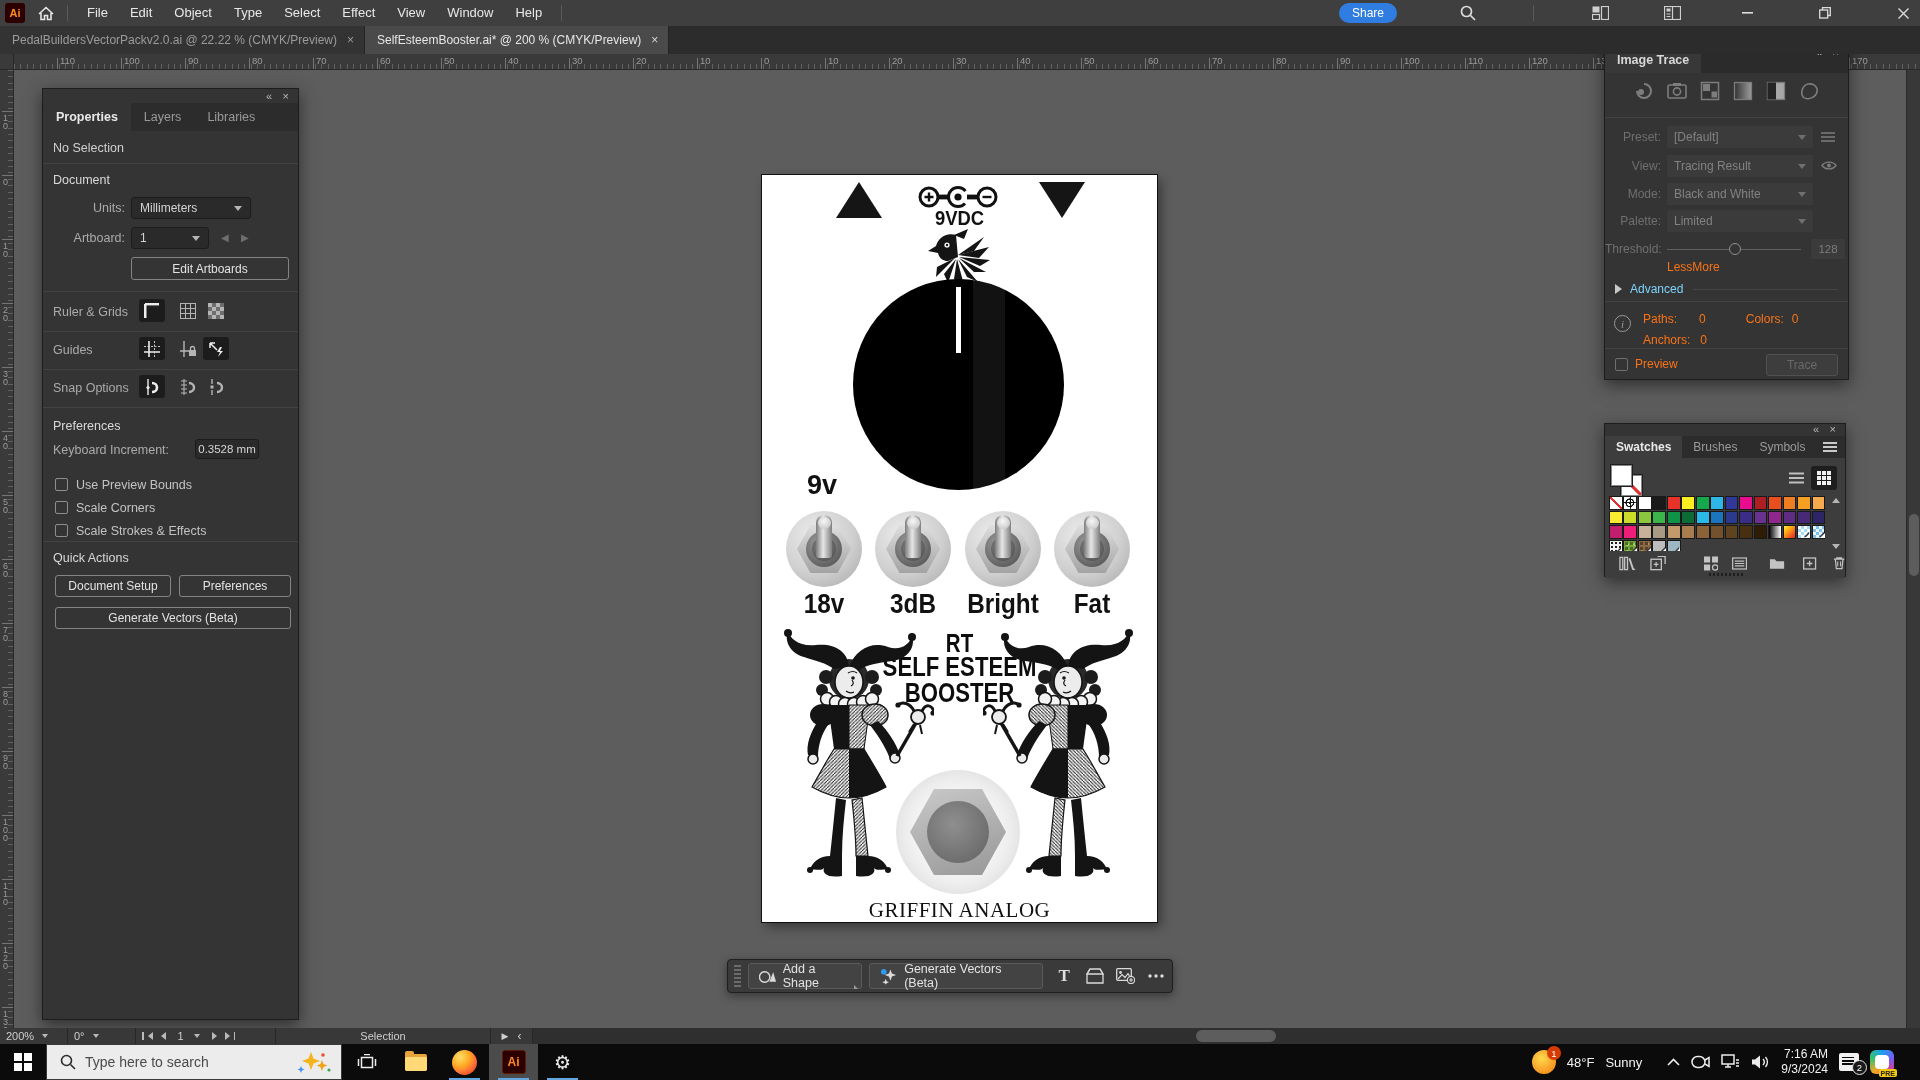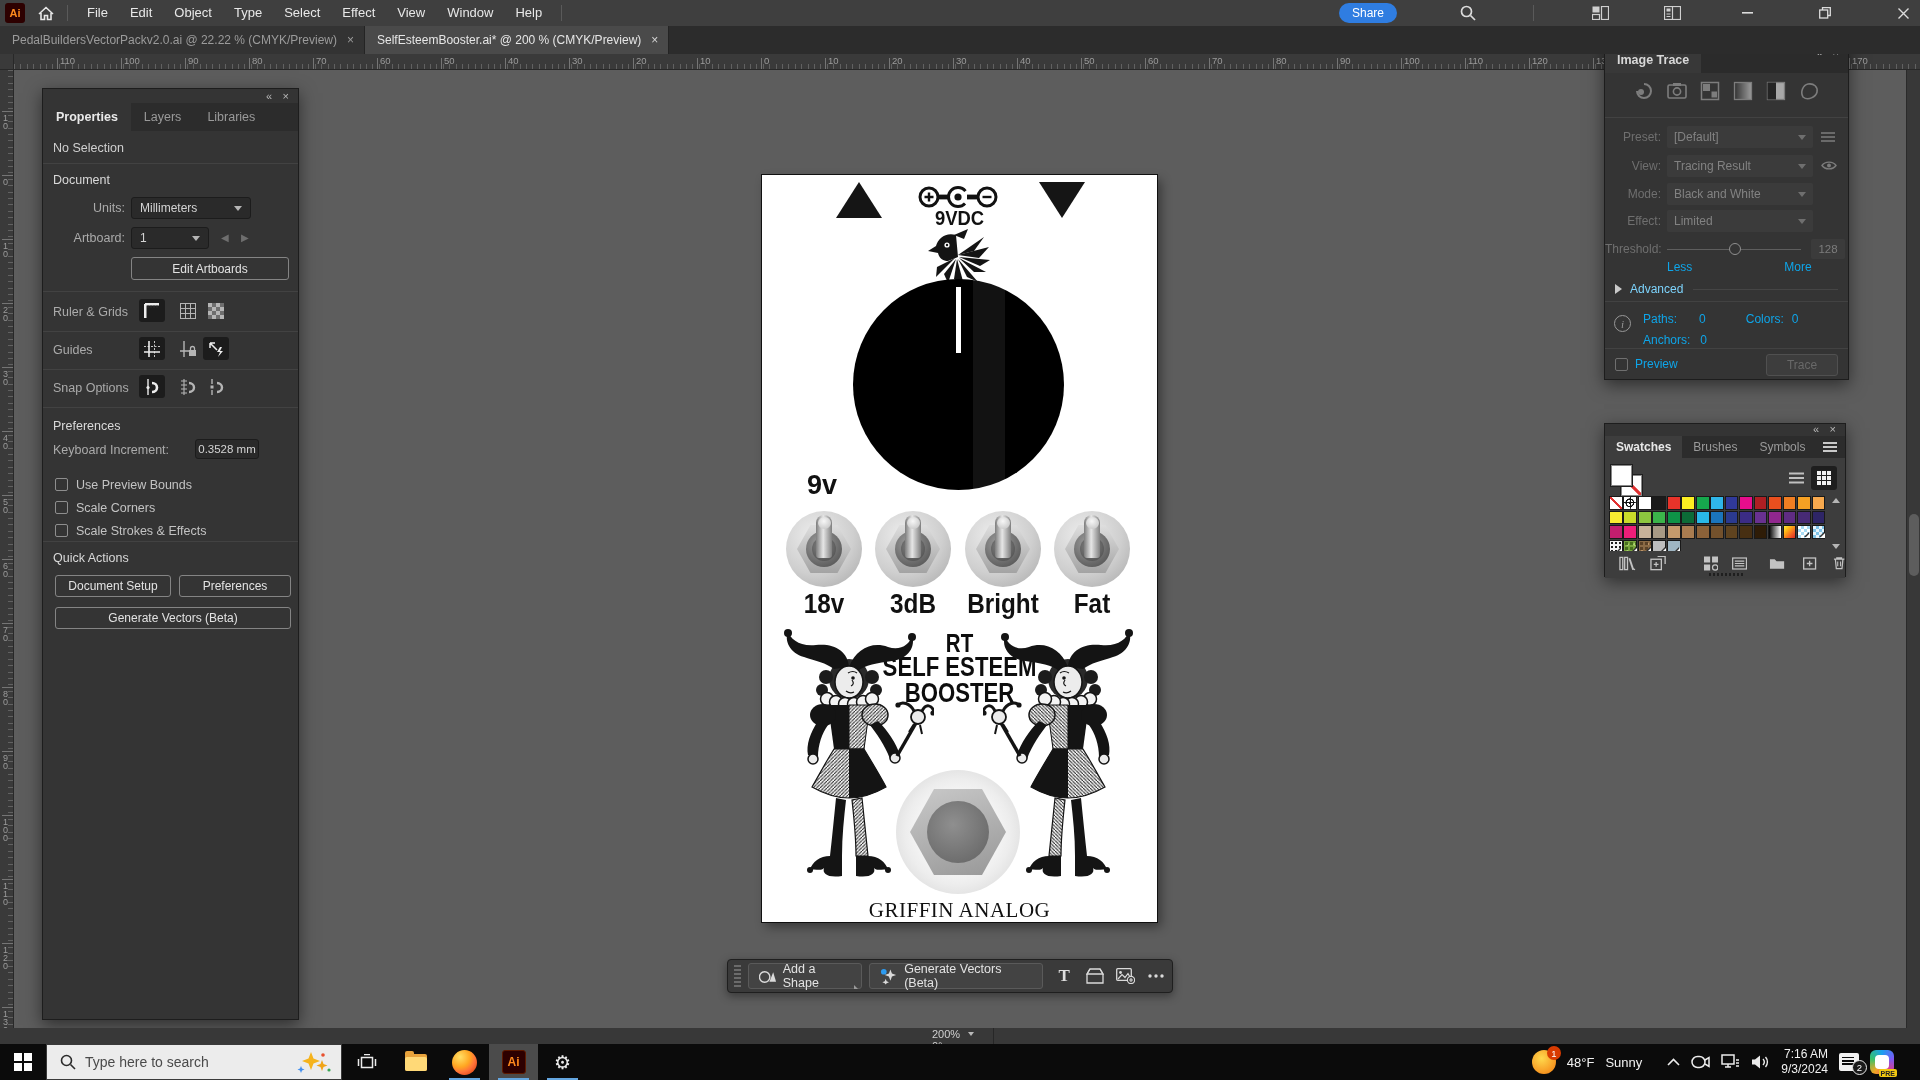--- a/index.html
+++ b/index.html
@@ -128,21 +128,21 @@
   .trace-tab { position:absolute; left:0; top:5px; height:25px; background:#383838; padding:0 12px;
                line-height:25px; font-size:12.5px; color:#d8d8d8; font-weight:bold; }
   .trace-icons { position:absolute; left:0; top:38px; width:100%; display:flex; justify-content:center; gap:13px; }
   .trace-icons svg { opacity:.62; }
   .t-row { position:absolute; left:0; width:100%; height:24px; display:flex; align-items:center; }
   .t-label { width:56px; text-align:right; font-size:12px; color:#6f6f6f; }
   .t-field { margin-left:6px; width:146px; height:22px; background:#3b3b3b; border-radius:2px; color:#828282;
              font-size:12px; display:flex; align-items:center; padding:0 7px; }
   .t-field .chev { margin-left:auto; border-top-color:#6f6f6f; }
   .t-extra { margin-left:8px; color:#7c7c7c; }
-  .t-dim { color:#0ea5e9; font-size:12px; }
+  .t-dim { color:#f97316; font-size:12px; }
   .slider-track { position:relative; margin-left:6px; width:134px; height:1px; background:#5e5e5e; }
   .slider-handle { position:absolute; left:62px; top:-6px; width:12px; height:12px; border-radius:50%;
              border:1.5px solid #8f8f8f; background:#343434; }
   .t-valbox { margin-left:10px; width:34px; height:20px; background:#3b3b3b; border-radius:2px; color:#7c7c7c;
              font-size:11.5px; display:flex; align-items:center; justify-content:center; }
   .adv-arrow { width:0; height:0; border-top:5px solid transparent; border-bottom:5px solid transparent;
              border-left:7px solid #c9c9c9; margin:0 8px 0 10px; }
   .info-circ { position:absolute; left:9px; top:272px; width:17px; height:17px; border:1.5px solid #989898;
              border-radius:50%; color:#989898; font-size:11px; display:flex; align-items:center; justify-content:center;
              font-family:"Liberation Serif", serif; font-style:italic; }
@@ -203,21 +203,21 @@
           background-image:repeating-linear-gradient(to bottom,#6b6b6b 0 2px,transparent 2px 4px); }
   .ctx-btn { position:relative; height:26px; background:#434343; border:1px solid #5a5a5a; border-radius:3px;
              display:flex; align-items:center; padding:0 10px; margin-right:7px; color:#e3e3e3; font-size:12.5px; gap:7px; }
   .ctx-btn .corner { position:absolute; right:1px; bottom:1px; width:0; height:0;
              border-left:4px solid transparent; border-top:4px solid transparent; border-right:4px solid #9a9a9a; transform:rotate(90deg); }
   .ctx-icon { width:30px; height:26px; display:flex; align-items:center; justify-content:center; margin-right:2px; }
   .t-glyph { font-family:"Liberation Serif", serif; font-size:17px; color:#dedede; font-weight:bold; }
 
   
   #statusbar { position:absolute; left:0; top:1028px; width:1920px; height:16px; background:#383838;
-               display:flex; align-items:center; z-index:30; font-size:11px; color:#cfcfcf;flex-direction:column; }
+               display:flex; align-items:flex-start; z-index:30; font-size:11px; color:#cfcfcf; }
   .sb-cell { display:flex; align-items:center; height:100%; border-right:1px solid #272727; padding:0 6px; }
   .sb-chev { width:0; height:0; border-left:3.5px solid transparent; border-right:3.5px solid transparent;
              border-top:4px solid #b9b9b9; margin-left:8px; }
   .sb-tri { width:0; height:0; border-top:4px solid transparent; border-bottom:4px solid transparent; margin:0 4px; }
   .sb-tri.r { border-left:5px solid #b9b9b9; } .sb-tri.l { border-right:5px solid #b9b9b9; }
   .sb-bar { width:1.5px; height:8px; background:#b9b9b9; }
   .sb-track { flex:1; height:100%; background:#2f2f2f; position:relative; }
   .sb-thumb { position:absolute; left:663px; top:2px; width:80px; height:12px; background:#5d5d5d; border-radius:6px; }
 
   
@@ -829,38 +829,38 @@
           </svg></span>
     </div>
     <div class="t-row" style="top:139px">
       <span class="t-label">Mode:</span>
       <div class="t-field">
           <span>Black and White</span>
           <span class="chev"></span>
         </div>
     </div>
     <div class="t-row" style="top:166px">
-      <span class="t-label">Effect:</span>
+      <span class="t-label">Palette:</span>
       <div class="t-field">
           <span>Limited</span>
           <span class="chev"></span>
         </div>
     </div>
     <div class="t-row" style="top:194px">
       <span class="t-label">Threshold:</span>
       <div class="slider-track">
           <div class="slider-handle"></div>
         </div>
       <div class="t-valbox">
           <span>128</span>
         </div>
     </div>
     <div class="t-row" style="top:212px">
       <span class="t-dim" style="margin-left:62px">Less</span>
-      <span class="t-dim" style="margin-left:92px">More</span>
+      <span class="t-dim" style="">More</span>
     </div>
     <div class="t-row" style="top:234px">
       <span class="adv-arrow"></span>
       <span style="font-size:12px;color:#7dd3fc">Advanced</span>
       <div style="flex:1;height:1px;background:#454545;margin:0 10px"></div>
     </div>
     <div class="divider" style="top:258px"></div>
     <div class="info-circ">i</div>
     <div class="t-row" style="top:264px">
       <span class="t-dim" style="margin-left:38px">Paths:</span>

